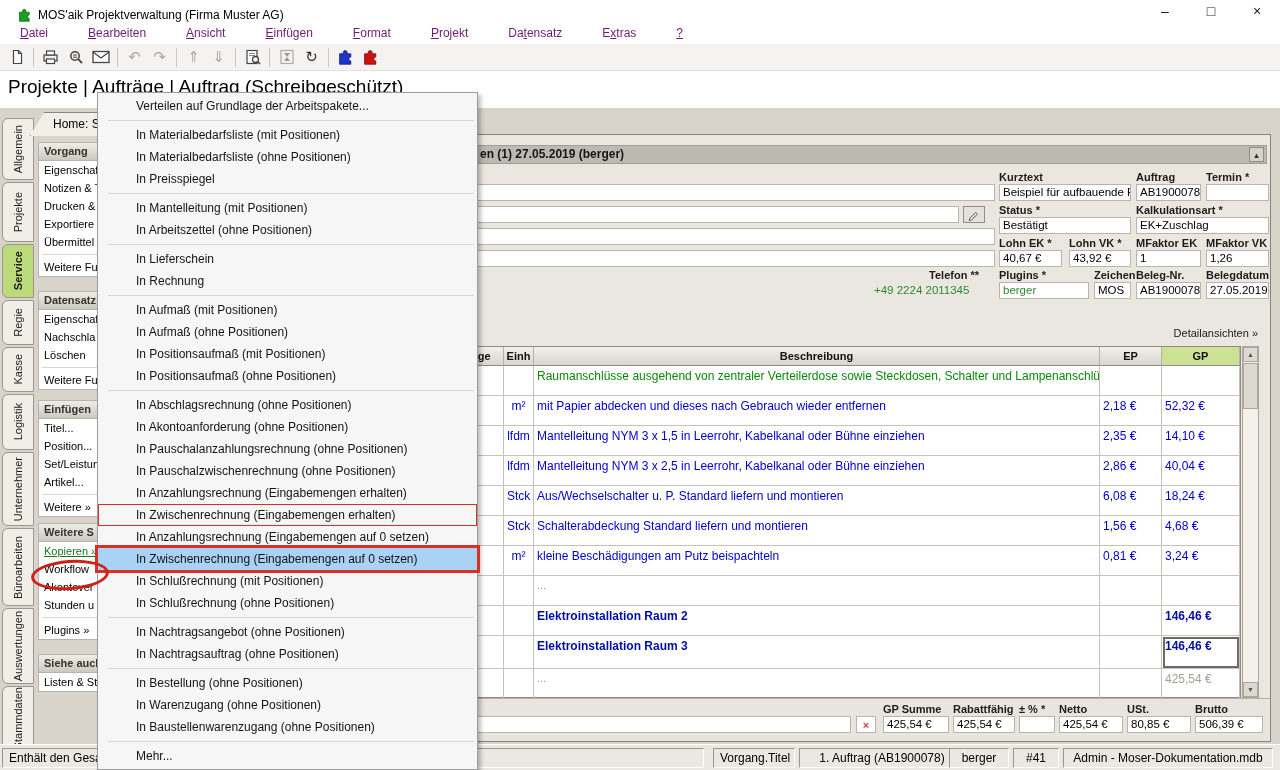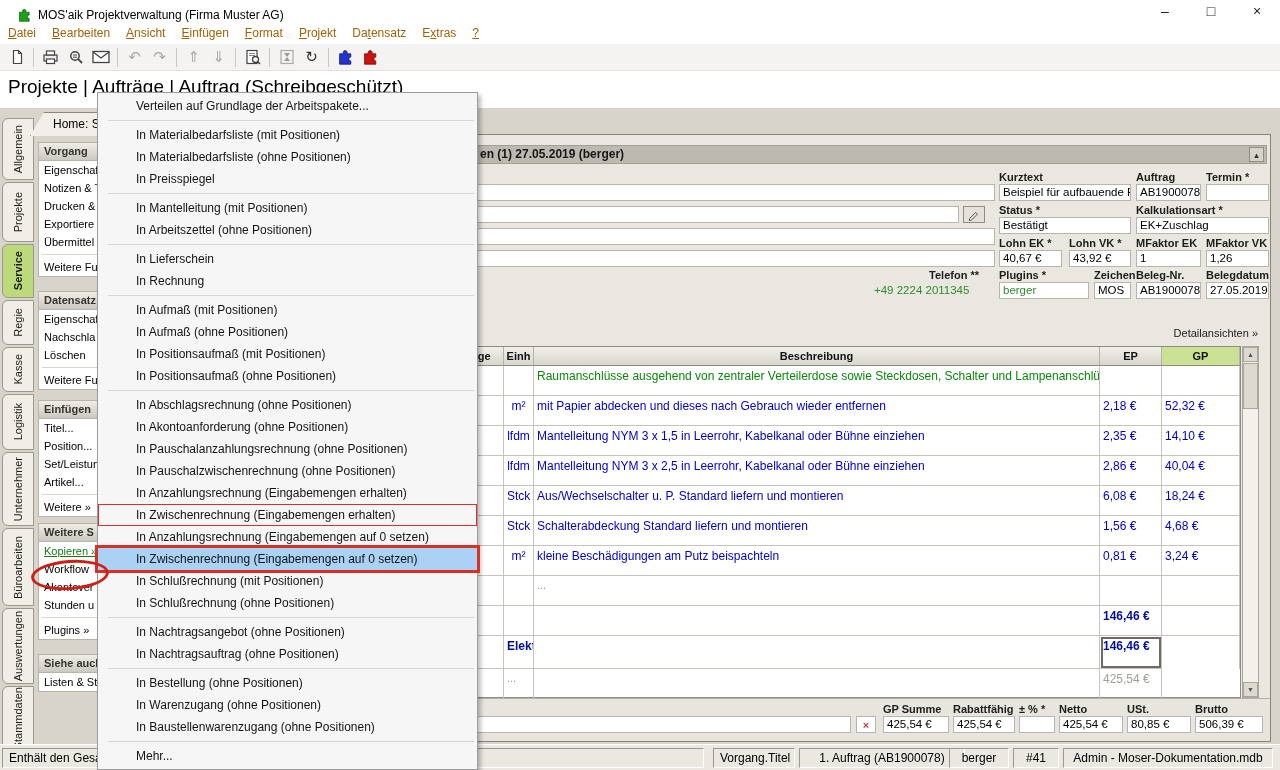--- a/index.html
+++ b/index.html
@@ -3,21 +3,21 @@
 <meta charset="utf-8">
 <style>
 *{margin:0;padding:0;box-sizing:border-box;font-family:"Liberation Sans","DejaVu Sans",sans-serif}
 body{background:#fff}
 #page{position:relative;width:1280px;height:770px;background:#fff;overflow:hidden}
 
 #titlebar{position:absolute;top:0;left:0;width:1280px;height:22px;background:#fff;display:flex;align-items:flex-end;gap:6px;padding-left:18px;font-size:12px;color:#000}
 #titlebar .wbtns{margin-left:auto;display:flex}
 #titlebar .wbtn{width:46px;height:22px;display:flex;align-items:center;justify-content:center;font-size:14px;color:#222}
 #menubar{position:absolute;top:22px;left:0;width:1280px;height:22px;background:#fff;display:flex;align-items:center;font-size:12px}
-#menubar .mbi{padding:3px 8px;color:#a16207;white-space:nowrap}
+#menubar .mbi{padding:3px 20px;color:#701a75;white-space:nowrap}
 #menubar .u{text-decoration:underline}
 #toolbar{position:absolute;top:44px;left:0;width:1280px;height:27px;background:#f4f3f1;border-bottom:1px solid #e2e1de;display:flex;align-items:center;padding-left:4px}
 .tbi{width:25px;height:23px;display:flex;align-items:center;justify-content:center;font-size:15px;color:#333}
 .tbi.dis{color:#a7a7a7}
 .tsep{width:1px;height:19px;background:#c9c8c5;margin:0 4px}
 #pagetitle{position:absolute;top:76px;left:8px;font-size:19px;color:#000;letter-spacing:0}
 
 #workspace{position:absolute;top:108px;left:0;width:1280px;height:636px;background:#d8d4cc}
 
 .vtab{position:absolute;left:2px;width:32px;background:#f0eee7;border:1px solid #9b988f;border-radius:6px 0 0 6px;display:flex;align-items:center;justify-content:center;font-size:11px;color:#1c1b18;writing-mode:vertical-rl}
@@ -361,20 +361,21 @@
         <div class="cell"></div>
         <div class="cell num"></div>
         <div class="cell ctr"></div>
         <div class="cell dots">...</div>
         <div class="cell num"></div>
         <div class="cell num"></div>
 
         <div class="cell"></div>
         <div class="cell num"></div>
         <div class="cell ctr"></div>
+        <div class="cell sum">Elektroinstallation Raum 2</div>
         <div class="cell num"></div>
         <div class="cell num sum">146,46 €</div>
 
         <div class="cell"></div>
         <div class="cell num"></div>
         <div class="cell ctr"></div>
         <div class="cell sum">Elektroinstallation Raum 3</div>
         <div class="cell num"></div>
         <div class="cell num sum selcell">146,46 €</div>
 

